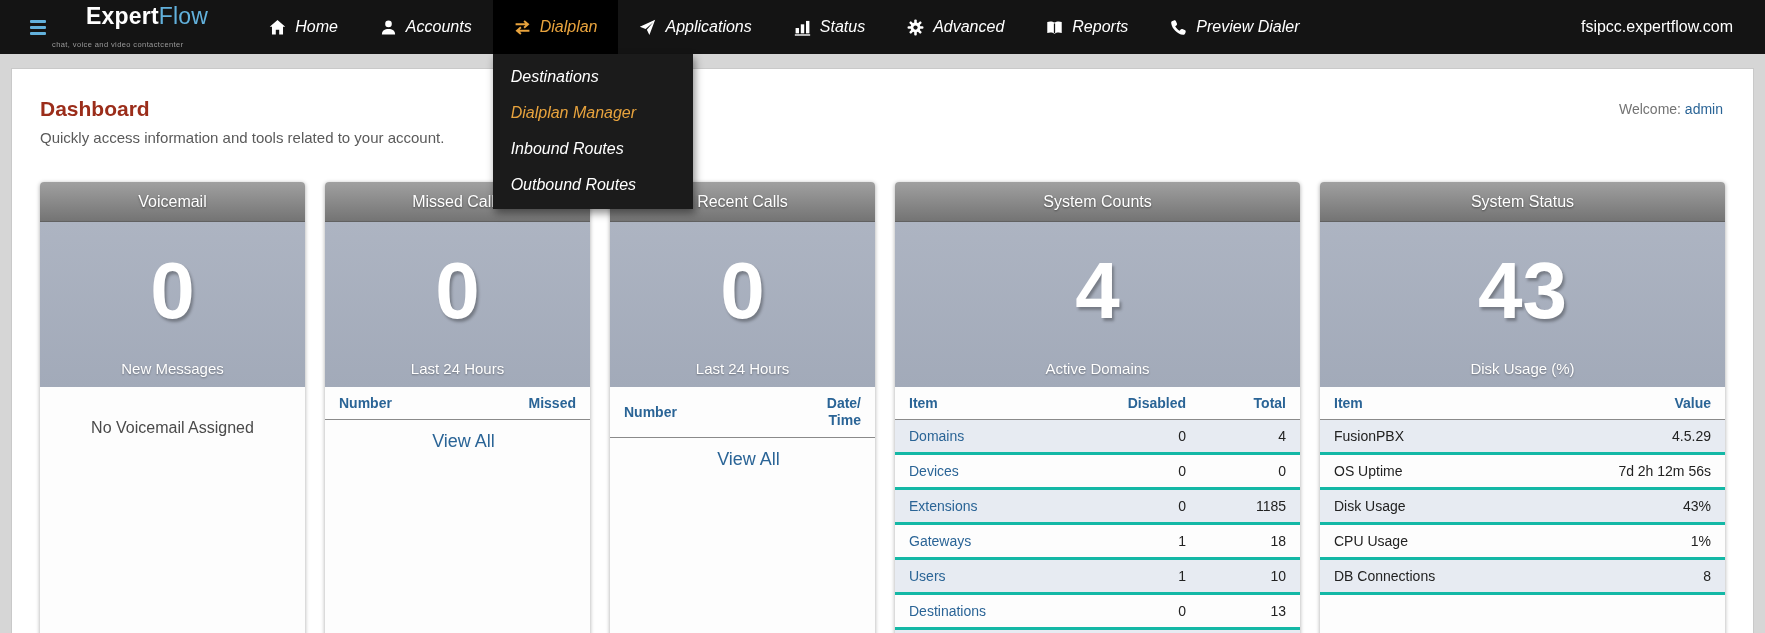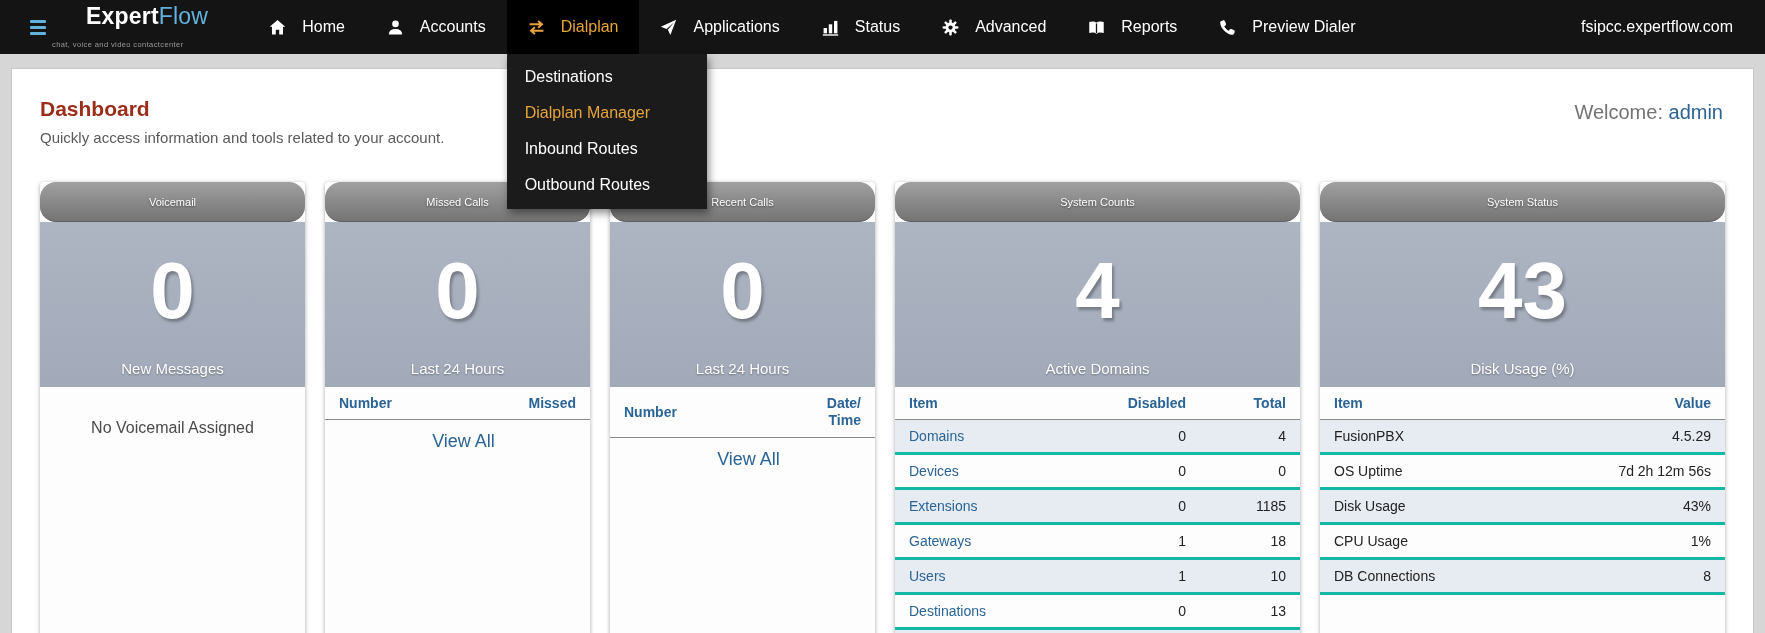--- a/index.html
+++ b/index.html
@@ -18,22 +18,22 @@
   .logo-bars { margin-right: 6px; display: flex; flex-direction: column; gap: 3px; }
   .logo-bars i { display: block; width: 16px; height: 3px; background: #62b1dc; border-radius: 1px; }
   .logo-text { display: flex; flex-direction: column; line-height: 1; }
   .logo-main { font-size: 23px; font-weight: bold; letter-spacing: 0.2px; }
   .logo-main .p1 { color: #ffffff; margin-left: 34px; }
   .logo-main .p2 { color: #62b1dc; font-weight: normal; }
   .logo-tag { font-size: 7.5px; color: #9a9a9a; margin-top: 13px; letter-spacing: 0.4px; }
 
   .nav-menu { display: flex; align-items: stretch; margin-left: 14px; }
   .nav-item {
-    display: flex; align-items: center; gap: 16px; padding: 0 21px;
-    color: #ffffff; font-size: 16px; cursor: pointer; position: relative;
+    display: flex; align-items: center; gap: 9px; padding: 0 21px;
+    color: #ffffff; font-size: 16px; cursor: pointer; position: relative; font-style: italic;
   }
   .nav-item .nav-icon { display: flex; align-items: center; }
   .nav-item svg { width: 17px; height: 17px; }
   .nav-item.active { background: #000000; color: #e8a33d; justify-content: space-between; }
   .navbar-domain {
     margin-left: auto; display: flex; align-items: center; padding-right: 32px;
     color: #ffffff; font-size: 16px;
   }
 
   
@@ -48,40 +48,39 @@
   .dropdown-item.active { color: #e8a33d; }
 
   
   .card {
     position: absolute; left: 11px; right: 11px; top: 68px; bottom: -40px;
     background: #ffffff; border: 1px solid #c9c9c9; padding: 28px;
   }
   .page-head { position: relative; }
   .page-title { color: #9b2d1a; font-size: 21px; font-weight: bold; }
   .page-subtitle { color: #5a5a5a; font-size: 15px; margin-top: 8px; }
-  .welcome { position: absolute; top: 4px; right: 2px; font-size: 20px; color: #737373; }
+  .welcome { position: absolute; top: 4px; right: 2px; font-size: 14px; color: #737373; }
   .welcome a { color: #2a6496; text-decoration: none; cursor: pointer; }
 
   
   .panels { display: flex; justify-content: space-between; margin-top: 36px; }
   .panel {
     background: #ffffff; border-radius: 4px; min-height: 480px;
     box-shadow: 0 1px 4px rgba(0,0,0,0.35);
     display: flex; flex-direction: column; overflow: hidden;
   }
   .panel.w-s { width: 265px; }
   .panel.w-l { width: 405px; }
   .panel-header {
     height: 40px; flex: 0 0 40px;
     background: linear-gradient(#a0a0a0, #747474);
     border-bottom: 1px solid #616161;
-    color: #ffffff; font-size: 11px;
+    color: #ffffff; font-size: 16px;
     display: flex; align-items: center; justify-content: center;
     text-shadow: 0 1px 2px rgba(0,0,0,0.45);
-    border-radius: 16px;
   }
   .panel-count {
     height: 165px; flex: 0 0 165px;
     background: linear-gradient(#adb4c2, #a2aab9);
     display: flex; flex-direction: column; align-items: center; justify-content: flex-end;
     padding-bottom: 10px;
   }
   .big-number {
     color: #ffffff; font-size: 80px; font-weight: bold; line-height: 1;
     text-shadow: 2px 3px 3px rgba(0,0,0,0.3);

